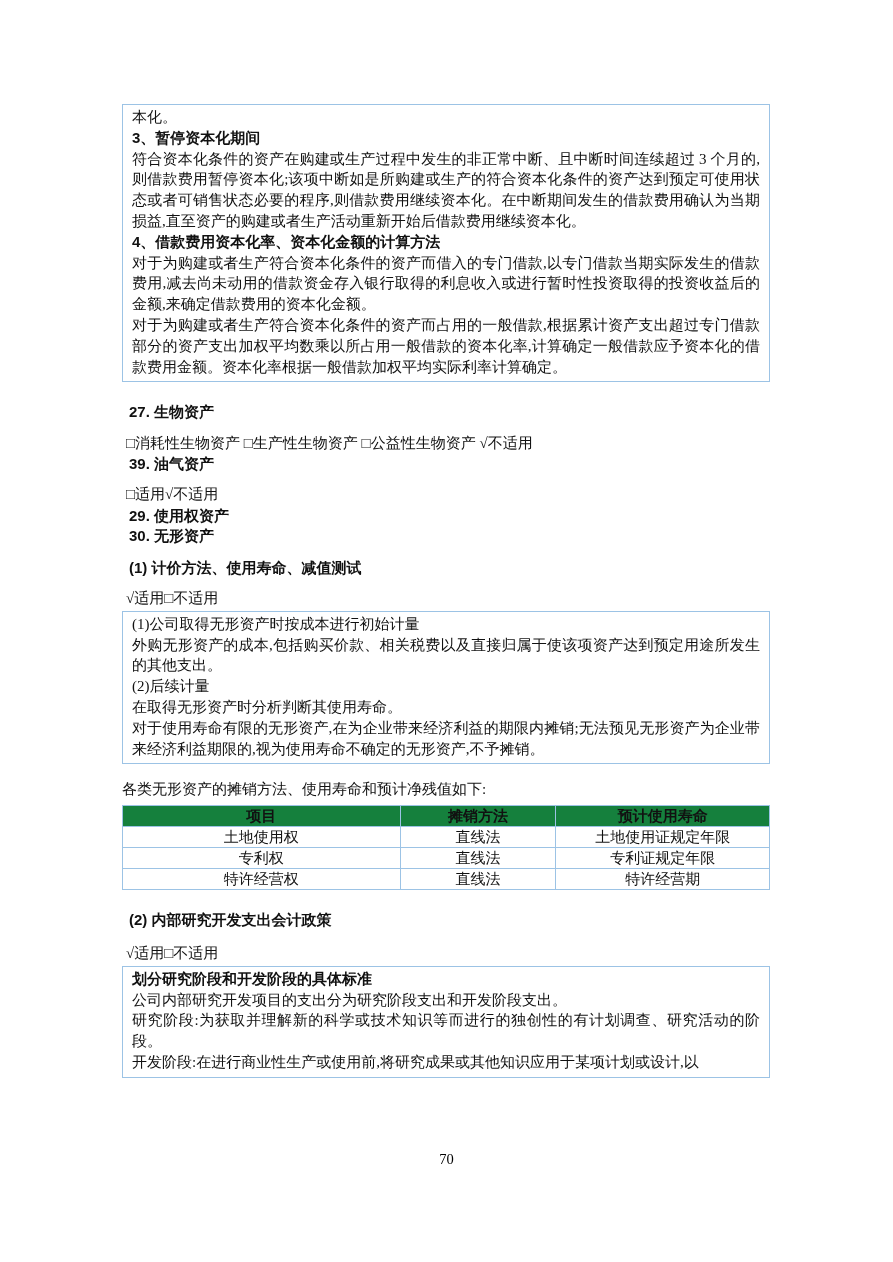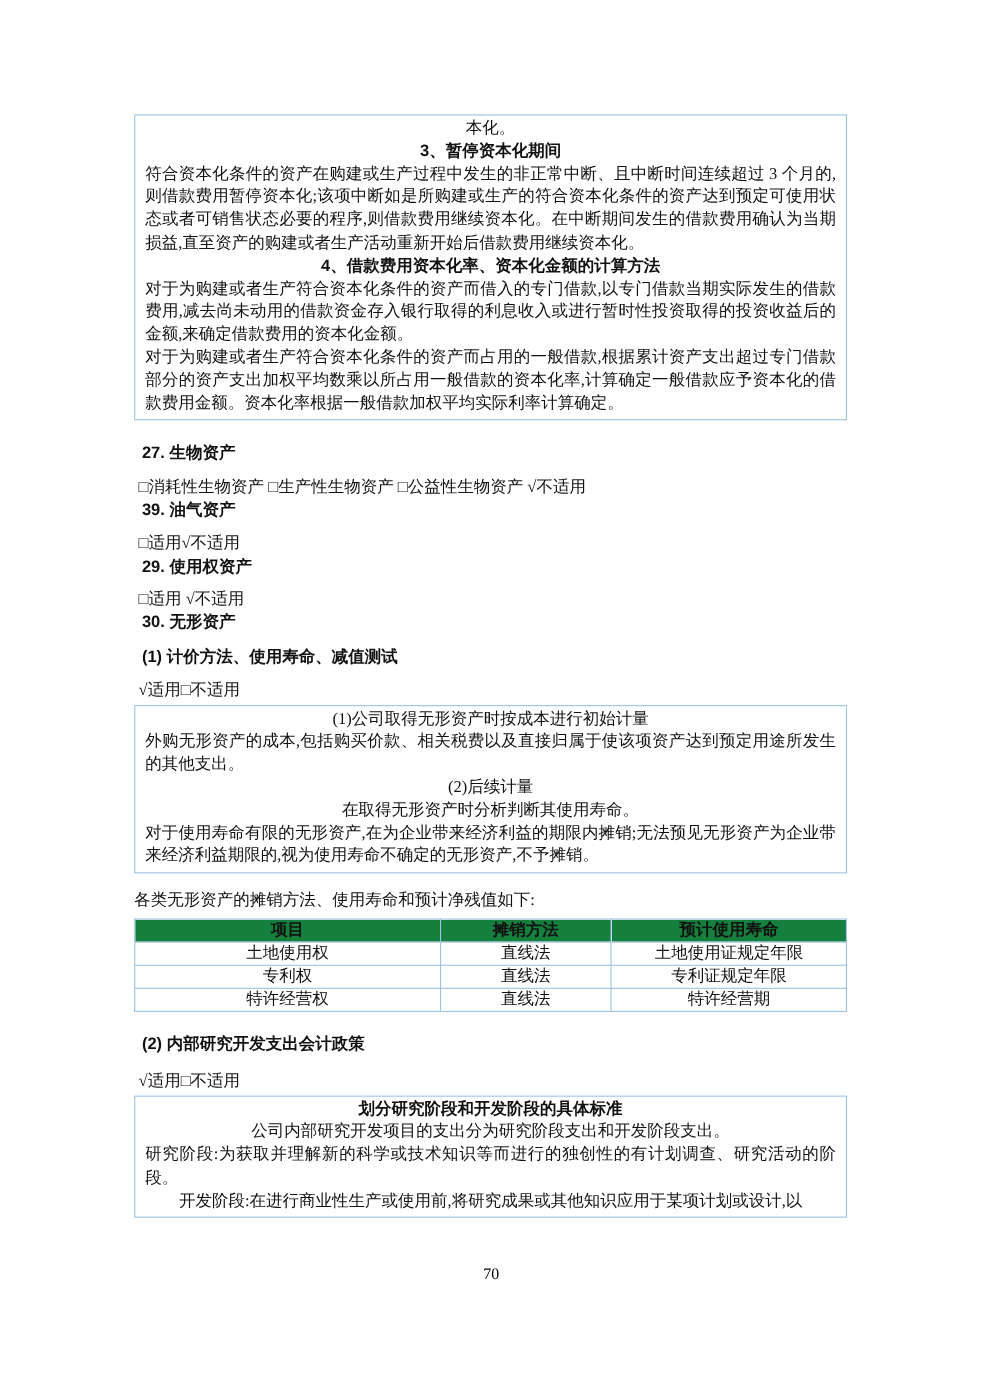--- a/index.html
+++ b/index.html
@@ -23,21 +23,21 @@
     top: 104px;
     width: 648px;
   }
   p, h3, h4 { font-size: 15px; line-height: 20.8px; font-weight: normal; }
   .box {
     border: 1px solid #9cc3e5;
     padding: 2px 9px 4px 9px;
     background: #ffffff;
   }
   .box p { text-align: justify; }
-  .box p.noj { text-align: center; }
+  .box p.noj { text-align: left; }
   .bold-hei {
     font-family: "Liberation Sans", "DejaVu Sans", sans-serif;
     font-weight: bold;
   }
   h3.num-heading, h4.sub-heading {
     font-family: "Liberation Sans", "DejaVu Sans", sans-serif;
     font-weight: bold;
     margin-left: 7px;
   }
   .opt-line { margin-left: 4px; }
@@ -98,21 +98,20 @@
       <p>对于为购建或者生产符合资本化条件的资产而占用的一般借款,根据累计资产支出超过专门借款部分的资产支出加权平均数乘以所占用一般借款的资本化率,计算确定一般借款应予资本化的借款费用金额。资本化率根据一般借款加权平均实际利率计算确定。</p>
     </section>
 
     <h3 class="num-heading mt20">27.  生物资产</h3>
     <p class="opt-line mt10">□消耗性生物资产  □生产性生物资产  □公益性生物资产  √不适用</p>
 
     <h3 class="num-heading">39.  油气资产</h3>
     <p class="opt-line mt9">□适用√不适用</p>
 
     <h3 class="num-heading mt1">29.  使用权资产</h3>
-    <p class="opt-line mt9">□适用  √不适用</p>
 
     <h3 class="num-heading">30.  无形资产</h3>
 
     <h4 class="sub-heading mt11">(1)  计价方法、使用寿命、减值测试</h4>
     <p class="opt-line mt9">√适用□不适用</p>
 
     <section class="box mt2">
       <p class="noj">(1)公司取得无形资产时按成本进行初始计量</p>
       <p>外购无形资产的成本,包括购买价款、相关税费以及直接归属于使该项资产达到预定用途所发生的其他支出。</p>
       <p class="noj">(2)后续计量</p>

